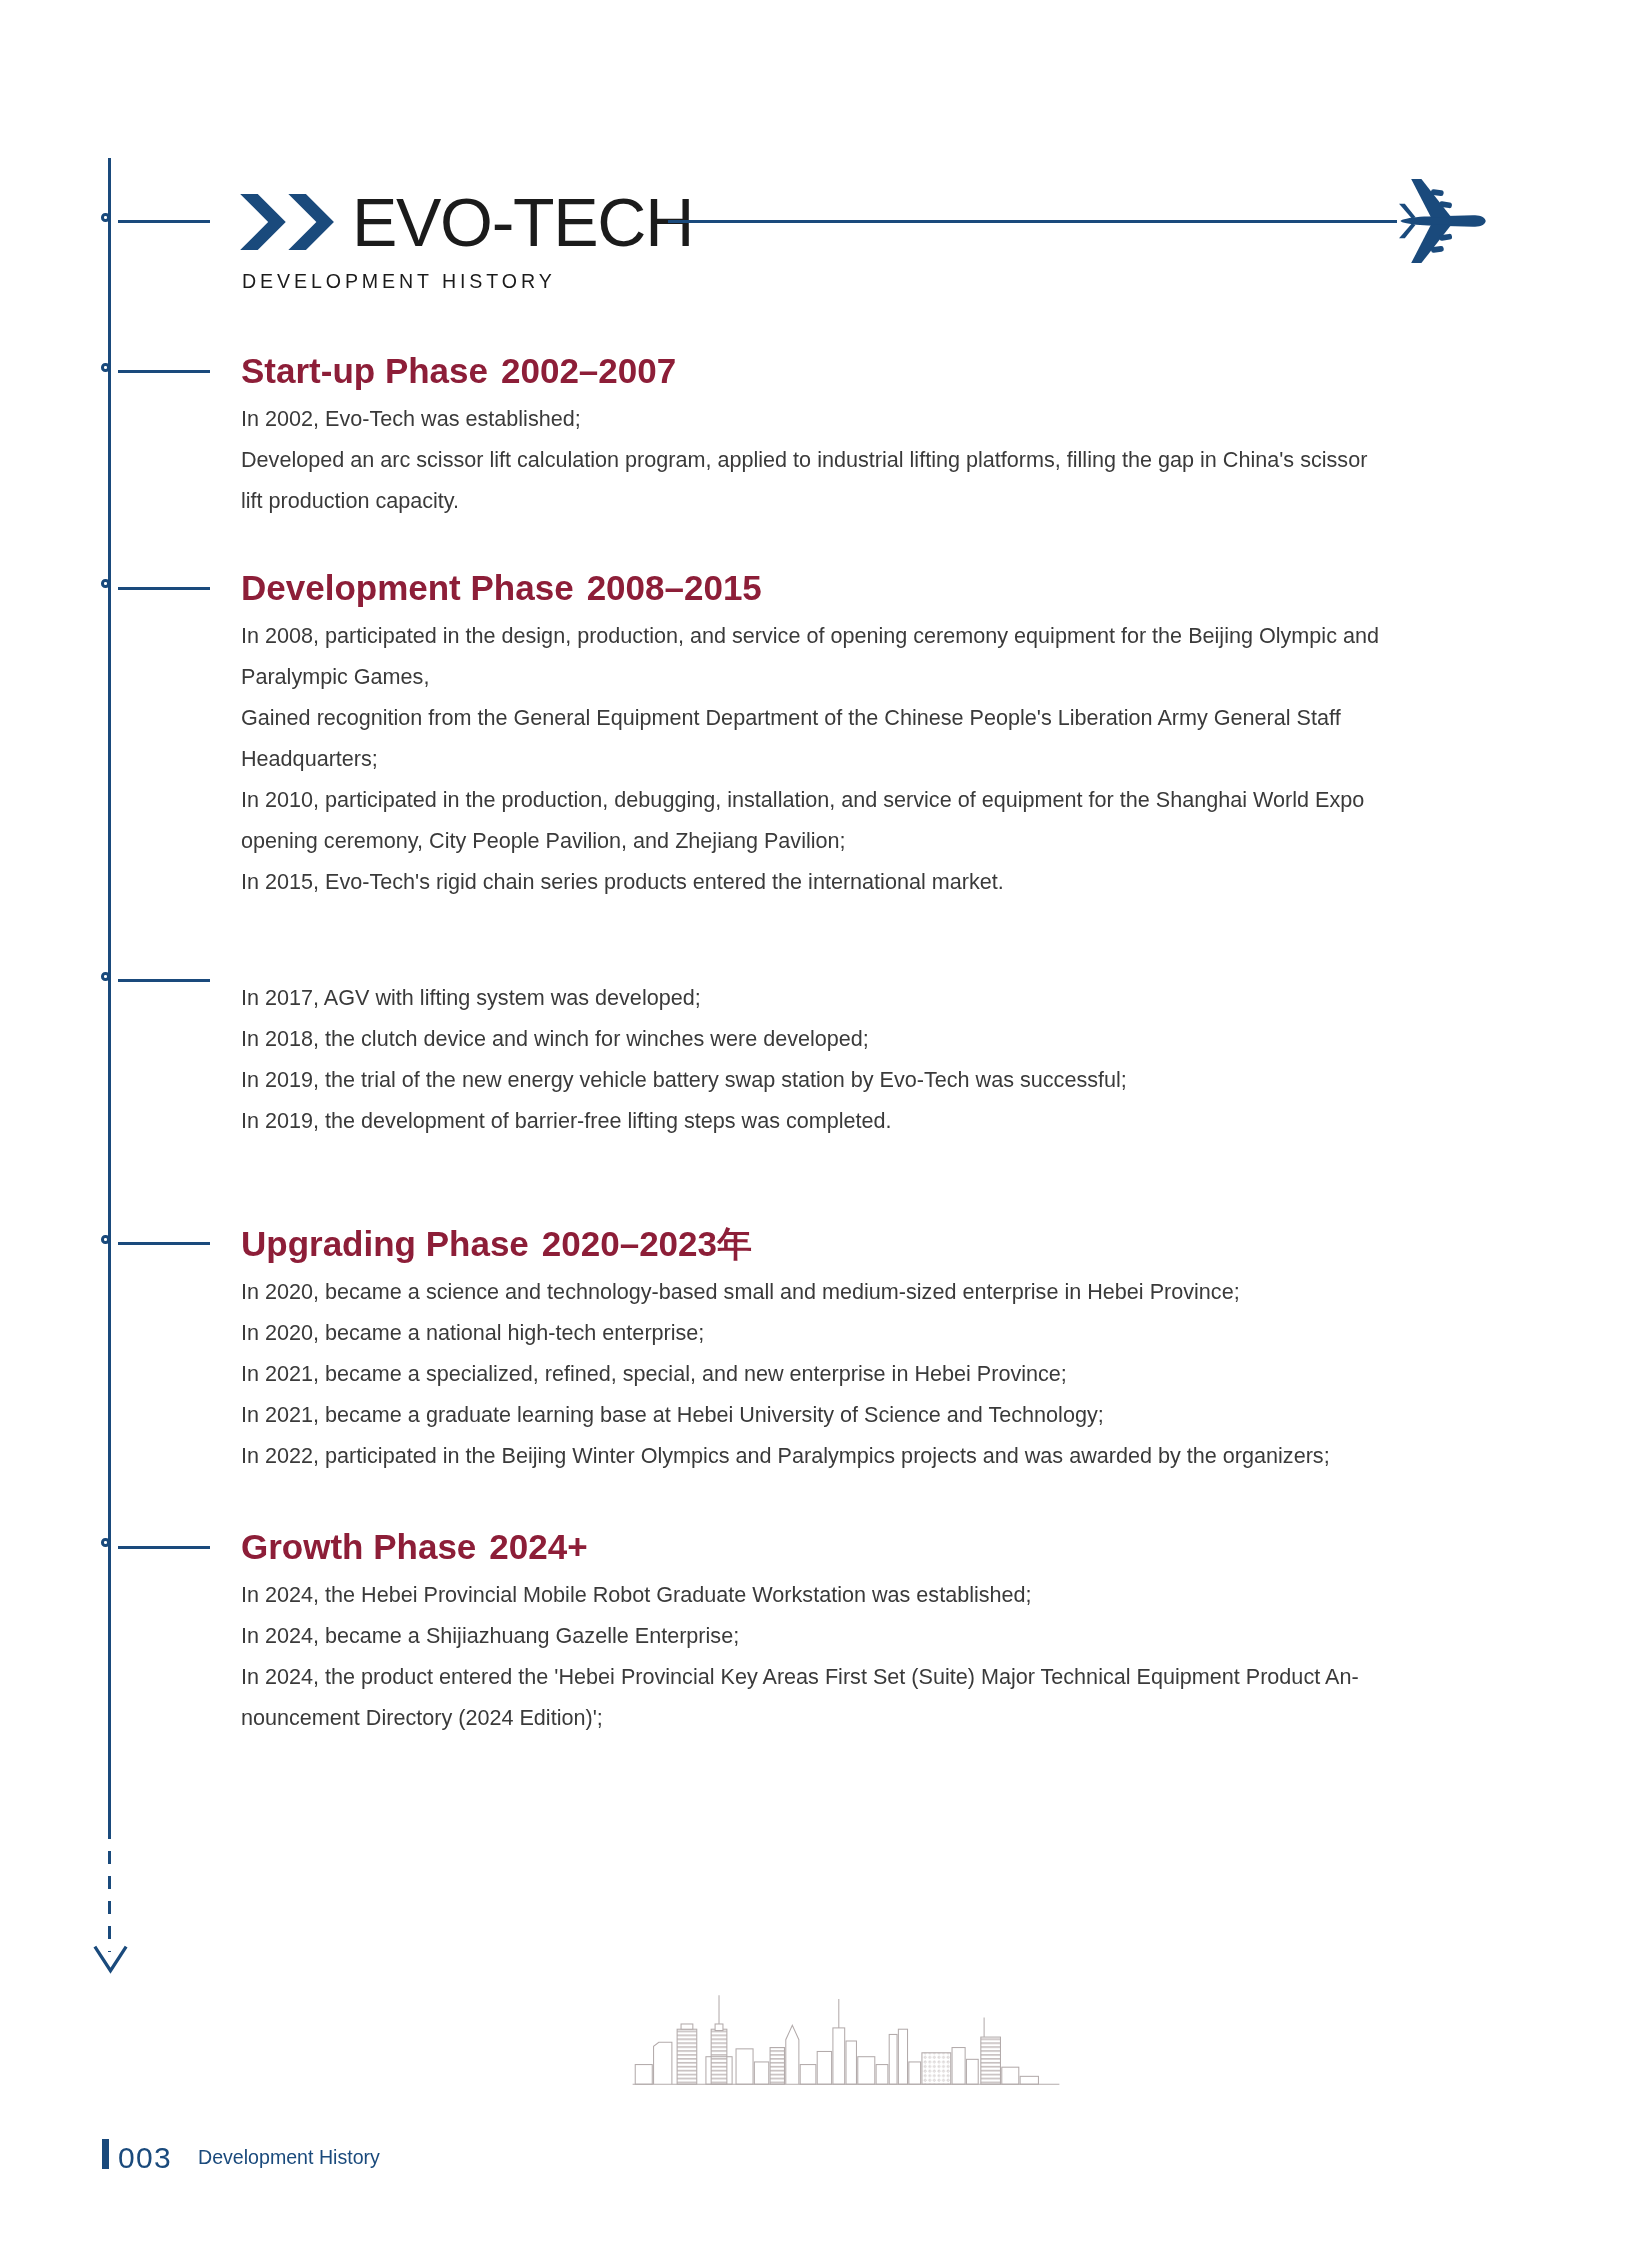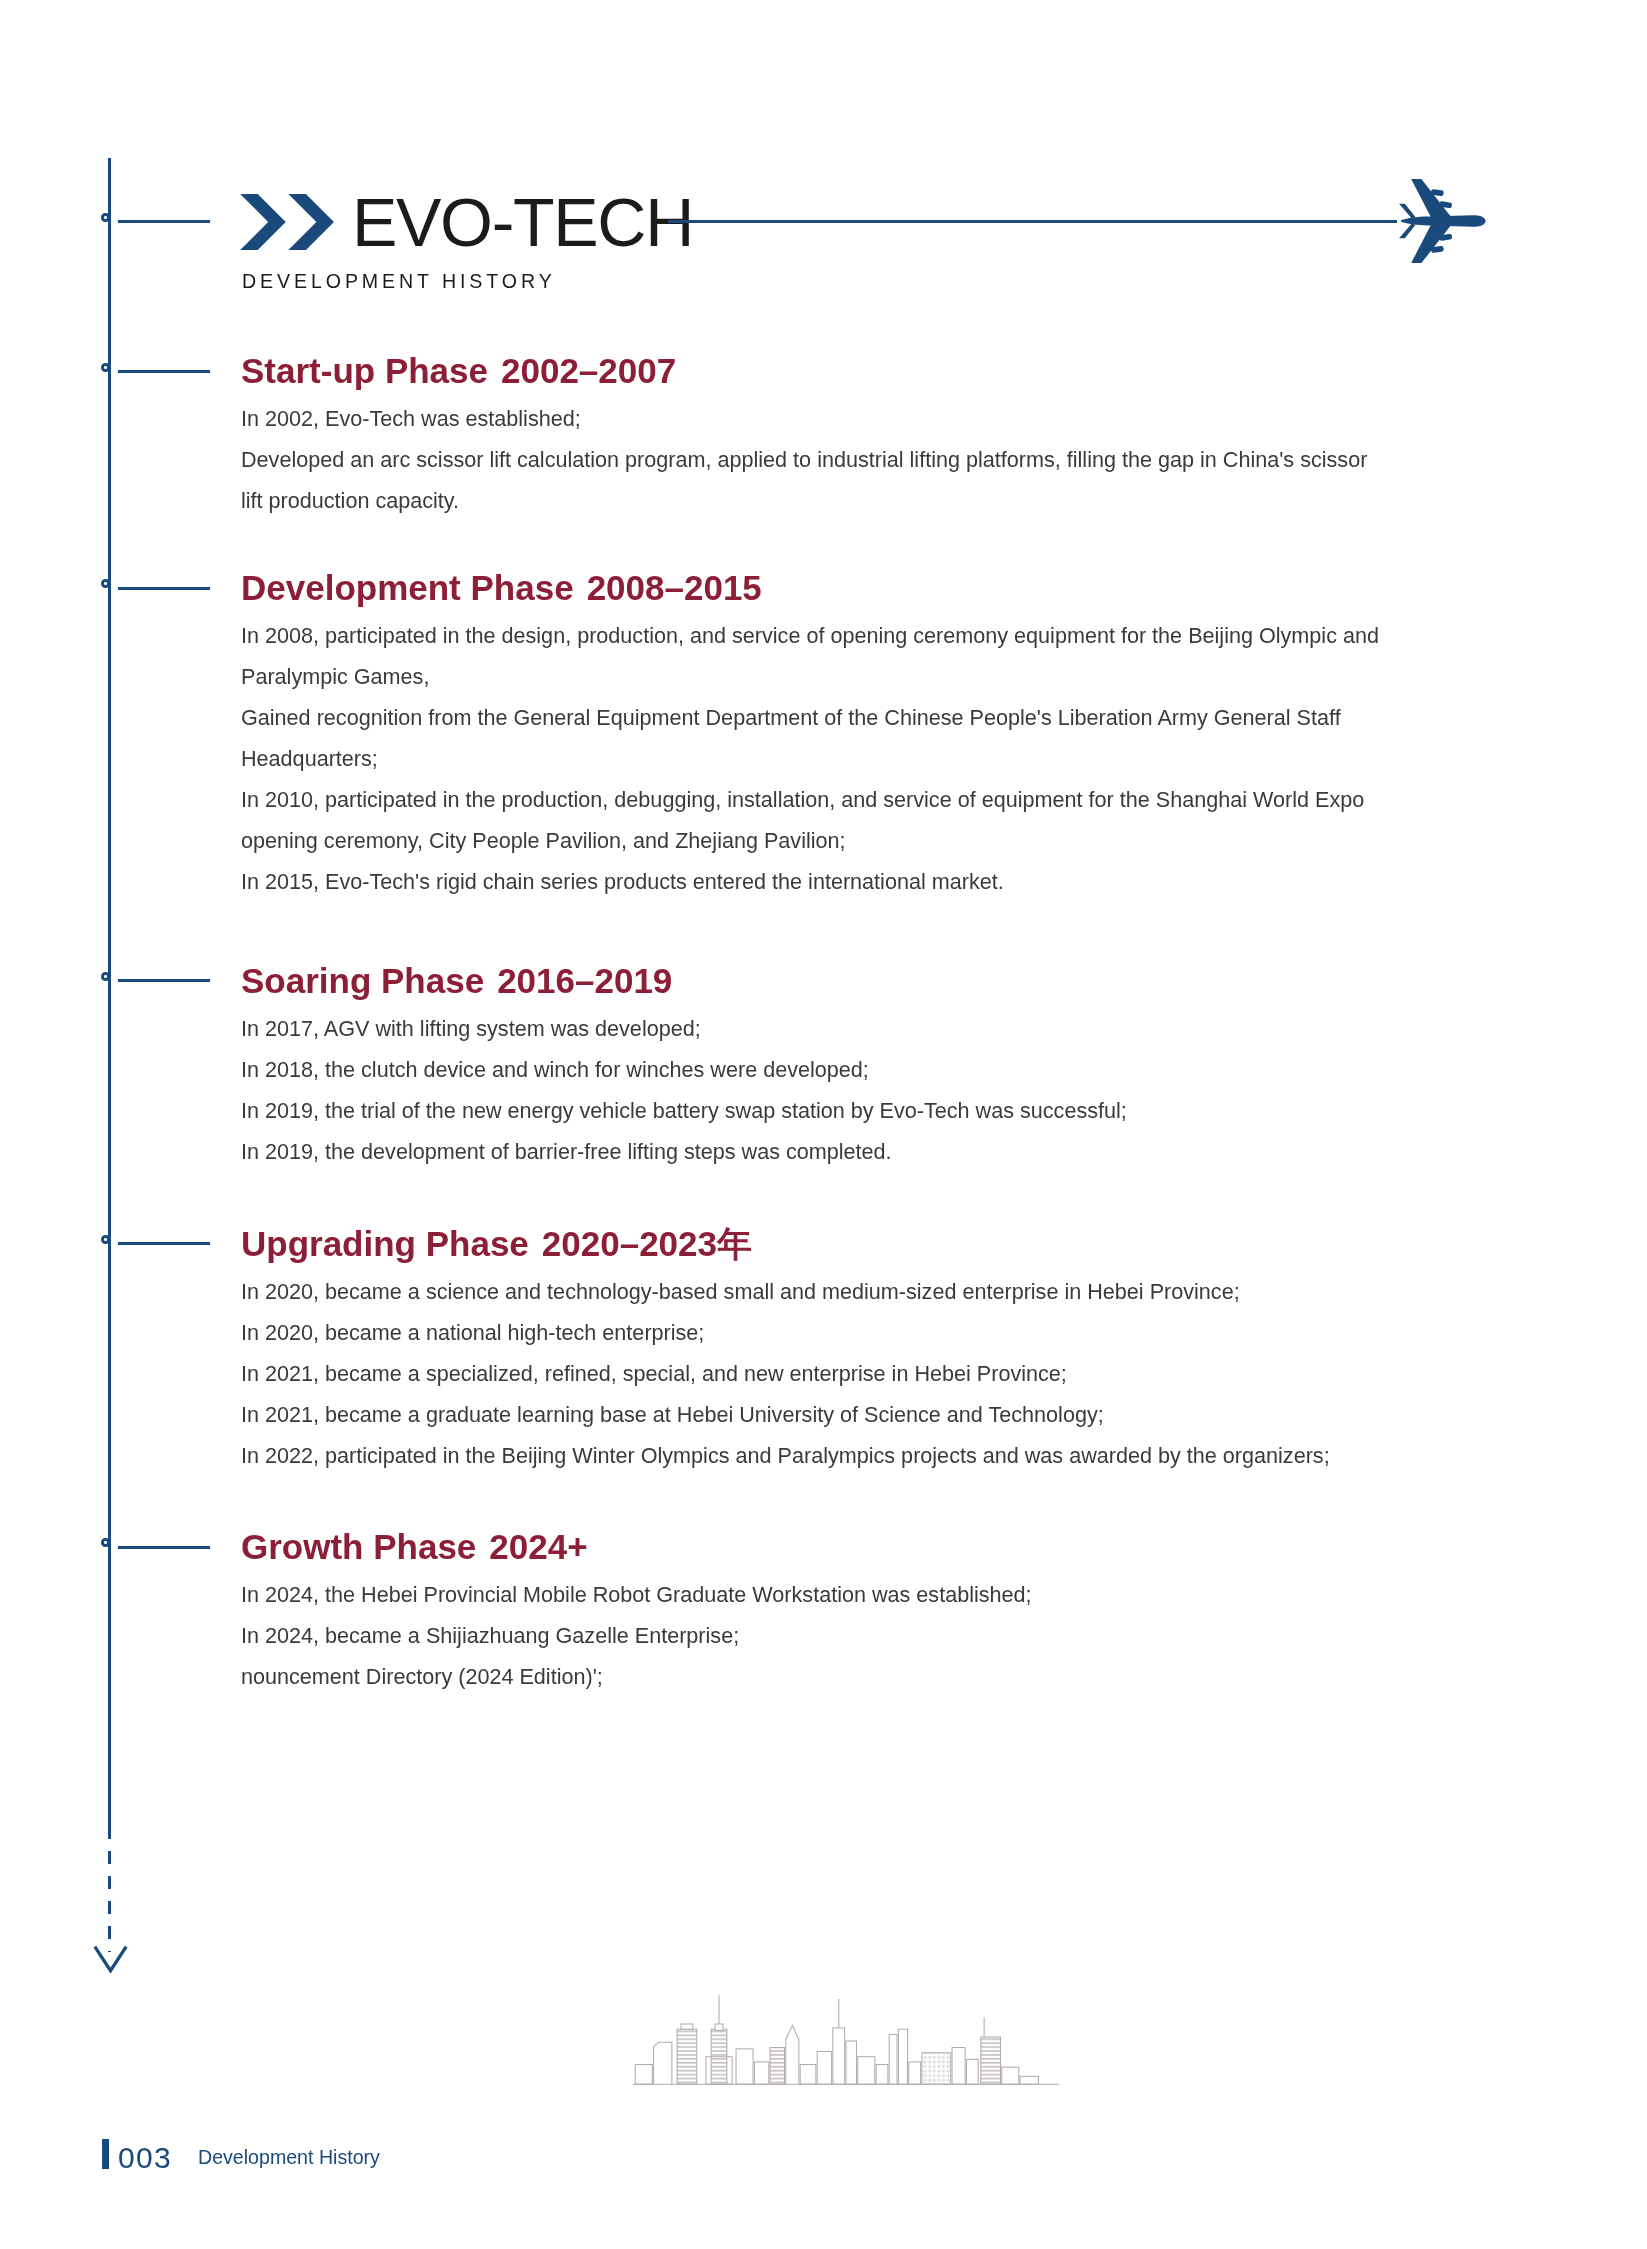--- a/index.html
+++ b/index.html
@@ -144,23 +144,20 @@
     <div class="line">Paralympic Games,</div>
     <div class="line">Gained recognition from the General Equipment Department of the Chinese People's Liberation Army General Staff</div>
     <div class="line">Headquarters;</div>
     <div class="line">In 2010, participated in the production, debugging, installation, and service of equipment for the Shanghai World Expo</div>
     <div class="line">opening ceremony, City People Pavilion, and Zhejiang Pavilion;</div>
     <div class="line">In 2015, Evo-Tech's rigid chain series products entered the international market.</div>
   </div>
 </div>
 
 <div class="abs section s3">
-  <div class="sec-title">
-    <span>Soaring Phase</span><span class="years">2016–2019</span>
-  </div>
   <div class="sec-body">
     <div class="line">In 2017, AGV with lifting system was developed;</div>
     <div class="line">In 2018, the clutch device and winch for winches were developed;</div>
     <div class="line">In 2019, the trial of the new energy vehicle battery swap station by Evo-Tech was successful;</div>
     <div class="line">In 2019, the development of barrier-free lifting steps was completed.</div>
   </div>
 </div>
 
 <div class="abs section s4">
   <div class="sec-title">
@@ -175,20 +172,21 @@
   </div>
 </div>
 
 <div class="abs section s5">
   <div class="sec-title">
     <span>Growth Phase</span><span class="years">2024+</span>
   </div>
   <div class="sec-body">
     <div class="line">In 2024, the Hebei Provincial Mobile Robot Graduate Workstation was established;</div>
     <div class="line">In 2024, became a Shijiazhuang Gazelle Enterprise;</div>
+    <div class="line">In 2024, the product entered the 'Hebei Provincial Key Areas First Set (Suite) Major Technical Equipment Product An-</div>
     <div class="line">nouncement Directory (2024 Edition)';</div>
   </div>
 </div>
 
 <svg class="abs skyline" width="432" height="100" viewBox="0 0 660 152">
   <defs>
     <pattern id="hstripes" width="6" height="6" patternUnits="userSpaceOnUse">
       <rect x="0" y="0" width="6" height="2.5" fill="#c6bfbf"></rect>
     </pattern>
     <pattern id="dots" width="7" height="7" patternUnits="userSpaceOnUse">

